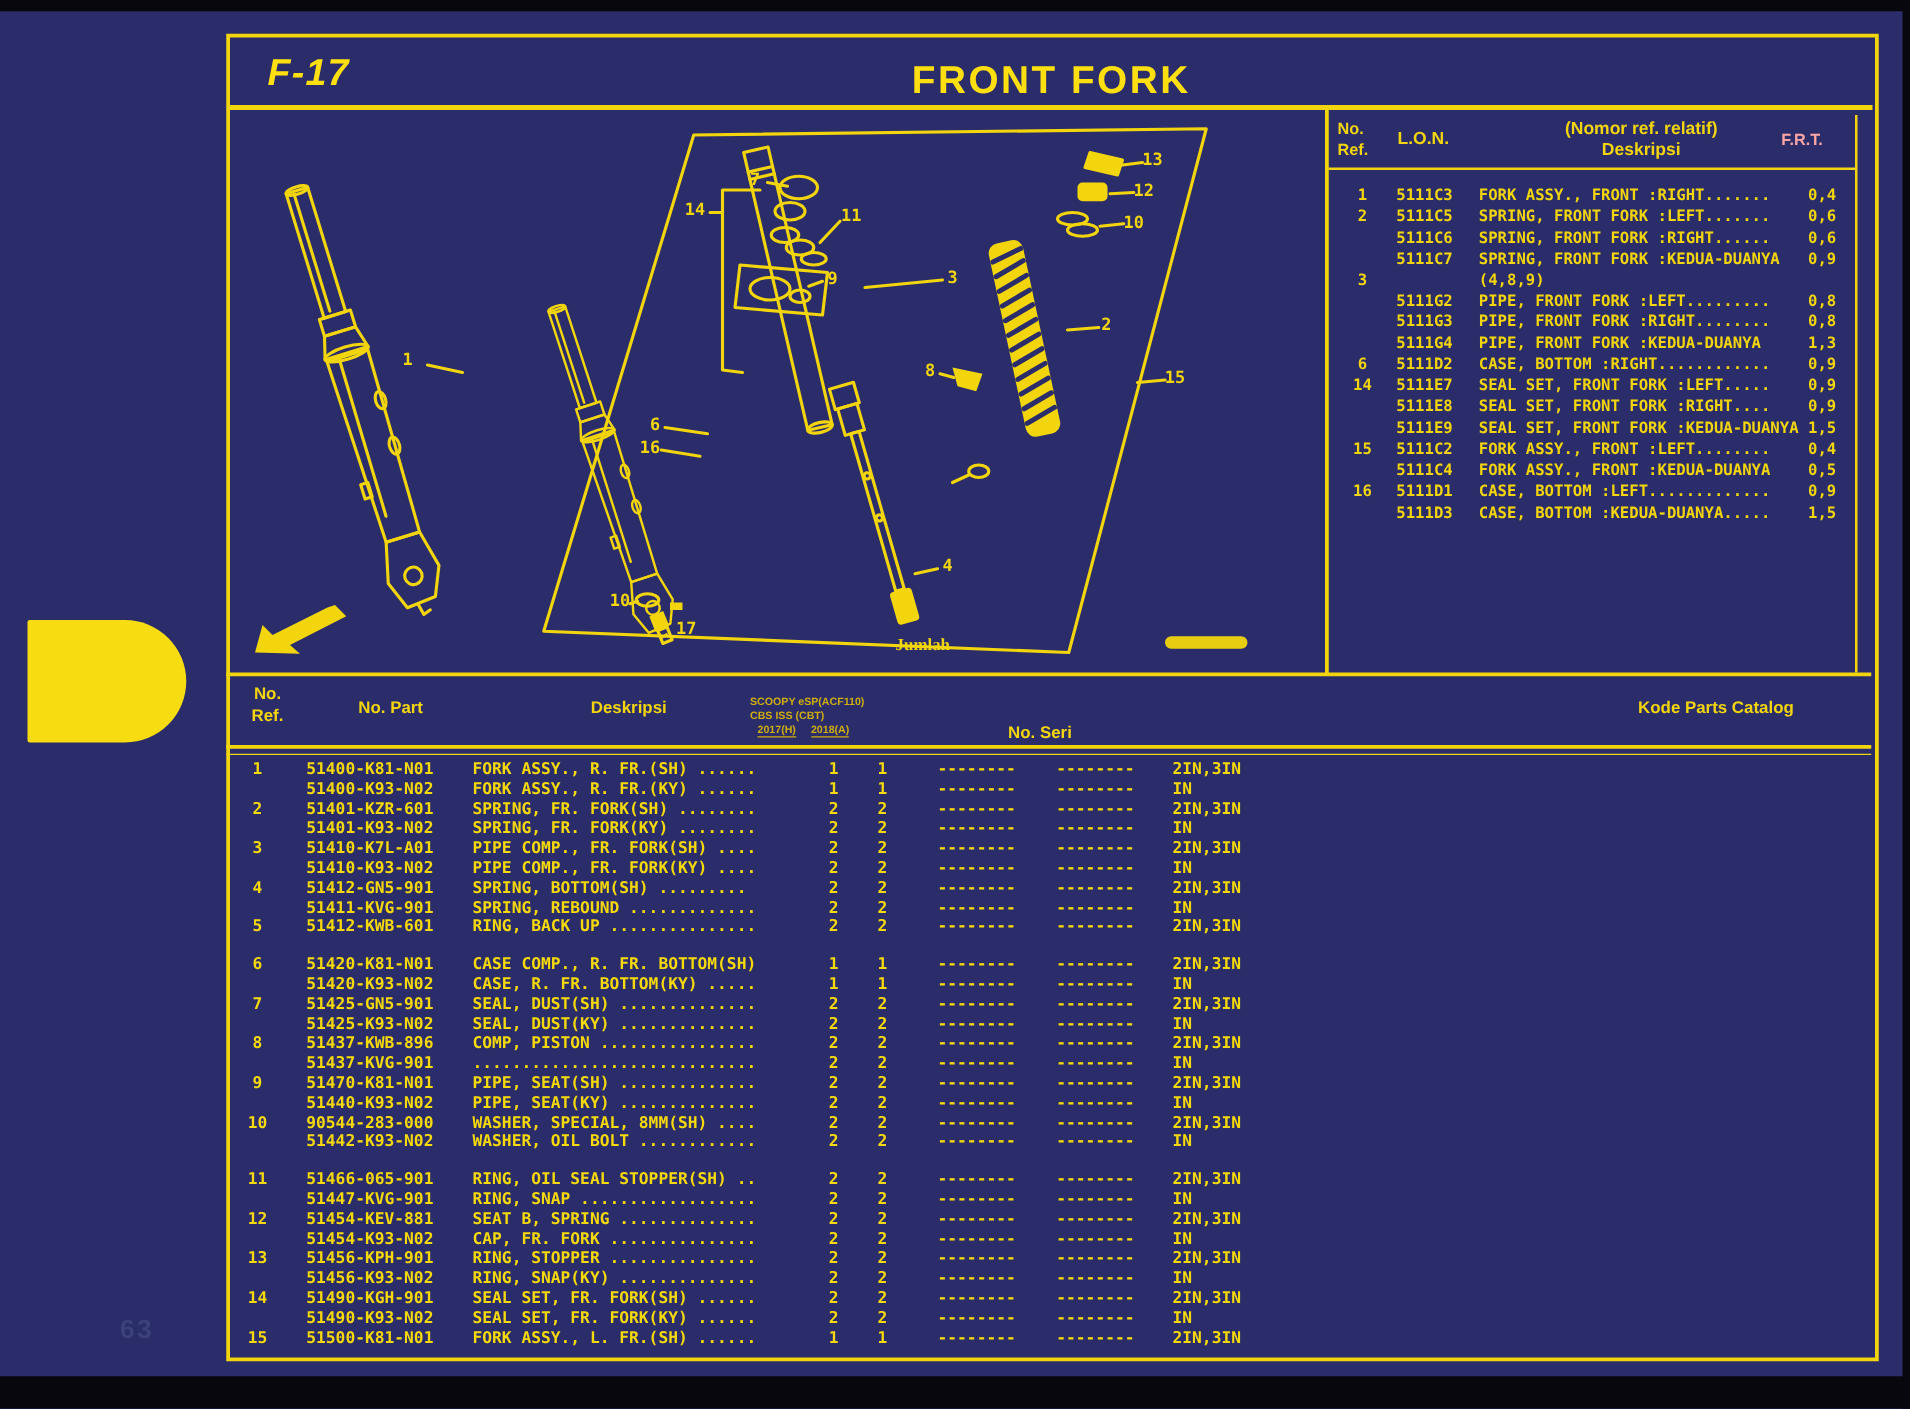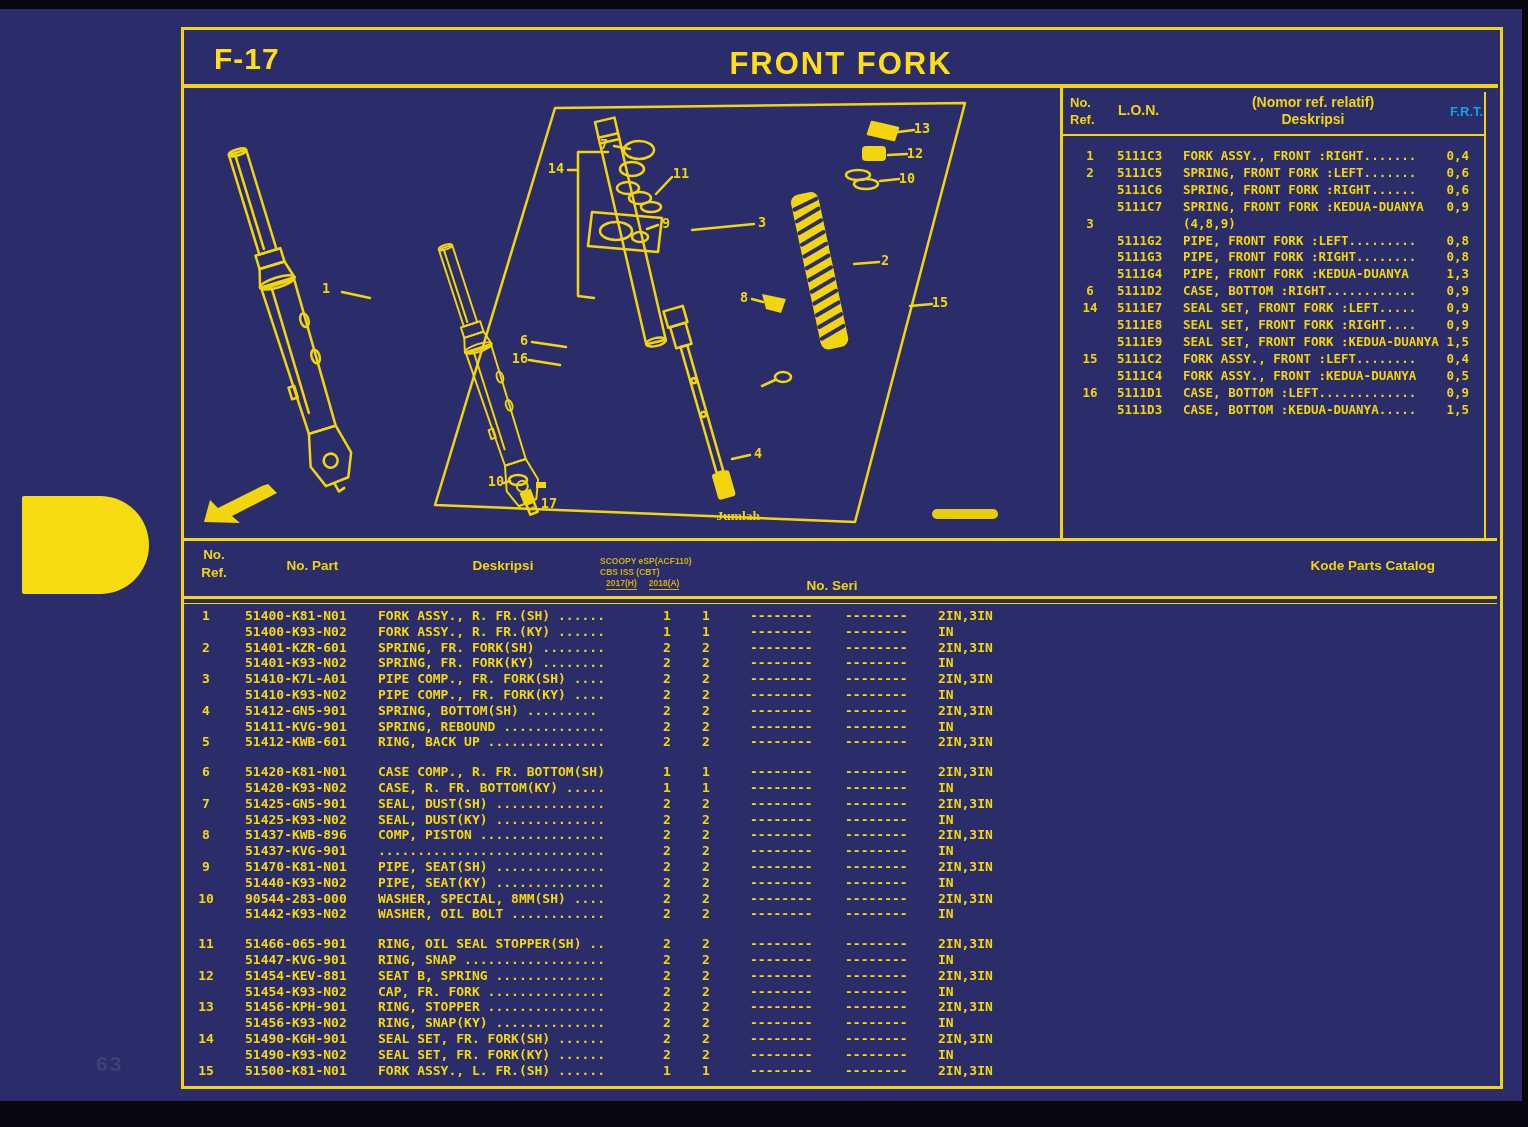--- a/index.html
+++ b/index.html
@@ -7,29 +7,29 @@
     width:1528px;height:1127px;position:relative;overflow:hidden;
     background:#2b2d6a;
     font-family:"Liberation Sans", sans-serif;
   }
   .abs{position:absolute;}
   .blackbar{background:#07070d;}
   .yel{background:#f2d50c;}
   
   #frame{left:181px;top:27px;width:1316px;height:1056px;border:3px solid #f2d50c;}
   #title-sep{left:184px;top:84px;width:1314px;height:4px;}
-  #page-code{left:214px;top:42px;font-size:30px;font-weight:bold;color:#ffdf10;letter-spacing:1px;}
+  #page-code{left:214px;top:42px;font-size:30px;font-weight:bold;color:#ffdf10;letter-spacing:1px;font-style:italic;}
   #page-title{left:184px;top:46px;width:1314px;text-align:center;font-size:31px;font-weight:bold;color:#ffdf10;letter-spacing:2px;}
   
   #ut-divider{left:1060px;top:88px;width:3px;height:452px;}
   #ut-innerline{left:1484px;top:92px;width:2px;height:446px;}
   #ut-head-ref{left:1070px;top:94px;font-size:13px;font-weight:bold;line-height:17px;color:#f2d50c;}
   #ut-head-lon{left:1118px;top:102px;font-size:14px;font-weight:bold;color:#f2d50c;}
   #ut-head-desk{left:1183px;top:94px;width:260px;text-align:center;font-size:14px;font-weight:bold;line-height:17px;color:#f2d50c;}
-  #ut-head-frt{left:1425px;top:104px;font-size:13px;font-weight:bold;color:#0ea5e9;margin-left:25px;}
+  #ut-head-frt{left:1425px;top:104px;font-size:13px;font-weight:bold;color:#fca5a5;}
   #ut-headline{left:1063px;top:134px;width:421px;height:2px;}
   #upper-rows{left:1065px;top:148px;width:404px;}
   .urow{display:grid;grid-template-columns:50px 68px 258px 1fr;line-height:16.9px;
         font-family:"DejaVu Sans Mono",monospace;font-size:12.5px;font-weight:bold;color:#f2d50c;white-space:pre;}
   .urow .uc1{text-align:center;}
   .urow .uc2{padding-left:2px;}
   .urow .uc4{text-align:right;}
   
   #bt-topline{left:181px;top:538px;width:1316px;height:3px;}
   #bt-headline{left:181px;top:596px;width:1316px;height:3px;}

